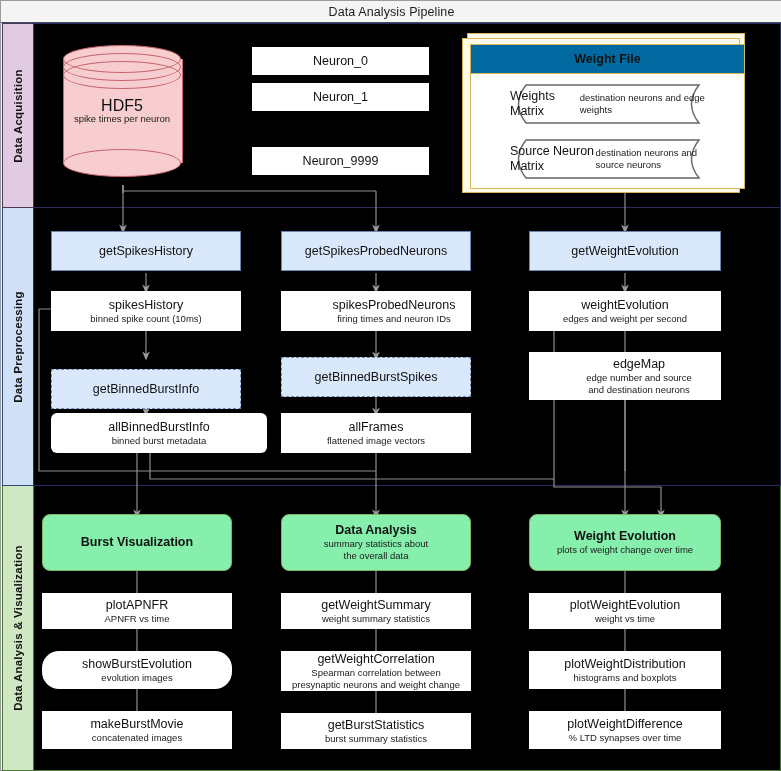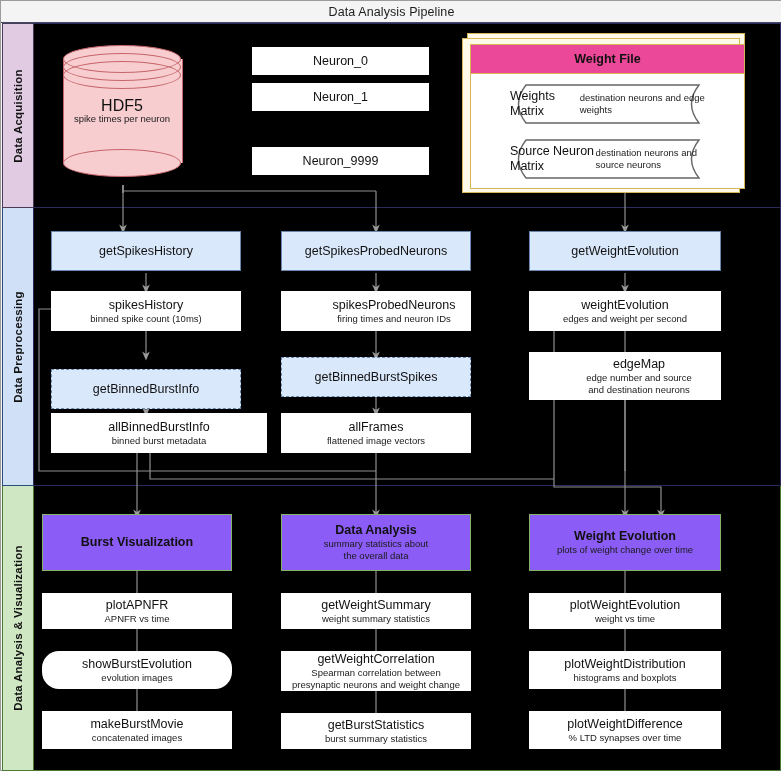--- a/index.html
+++ b/index.html
@@ -67,21 +67,21 @@
   .bold .n-title{font-weight:bold;}
 
   
   .proc{
     background:#dae8fb;border:1px solid #6a87ad;
   }
   .proc.dashed{border:1px dashed #6a87ad;}
 
   
   .grn{
-    background:#8b5cf6;border:1px solid #82b366;border-radius:0;
+    background:#86efac;border:1px solid #82b366;border-radius:8px;
   }
   
   .wbox{background:#ffffff;border:1px solid #ffffff;}
   .wbox.dashed{border:1px dashed #ffffff;background:#ffffff;}
   .wbox.noborder{border:none;}
 
   
   .dataflag{
     background:#ffffff;
     -webkit-clip-path:path('');
@@ -115,21 +115,21 @@
     position:absolute;left:0;top:0;width:100%;height:100%;
     display:flex;flex-direction:column;align-items:center;justify-content:center;
     z-index:5;
   }
 
   
   .stack-sheet{position:absolute;background:#fffbe8;border:1px solid #d6b656;box-sizing:border-box;}
   #wf-main{position:absolute;background:#ffffff;border:1px solid #d6b656;box-sizing:border-box;}
   #wf-hdr{
     position:absolute;left:0;top:0;width:100%;height:29px;
-    background:#ec4899;border-bottom:1px solid #d6b656;box-sizing:border-box;
+    background:#0369a1;border-bottom:1px solid #d6b656;box-sizing:border-box;
     display:flex;align-items:center;justify-content:center;
     font-size:12.5px;font-weight:bold;color:#111;
   }
   
   .mflag{position:absolute;}
   .mflag .lbl{position:absolute;left:0;top:0;width:100%;height:100%;z-index:2;
     display:flex;flex-direction:row;align-items:center;justify-content:center;}
 
   
   .edge{fill:none;stroke:#8f8f8f;stroke-width:1.2;}
@@ -294,21 +294,21 @@
       <div class="lbl">
         <div class="n-title">spikesHistory</div>
         <div class="n-sub">binned spike count (10ms)</div>
       </div>
     </div>
 
     <div class="node proc dashed" style="left:50px;top:356px;width:190px;height:40px;margin-top:12px;">
       <div class="n-title">getBinnedBurstInfo</div>
     </div>
 
-    <div class="node dataflag" style="left:50px;top:412px;width:216px;height:40px;">
+    <div class="node dataflag" style="left:50px;top:412px;width:216px;height:40px;border-radius:6px;">
       <svg width="190" height="40" viewBox="0 0 190 40">
         <path d="M18,1 Q1,20 18,39 L172,39 Q155,20 172,1 Z" fill="#ffffff" stroke="#ffffff" stroke-width="1"></path>
       </svg>
       <div class="lbl">
         <div class="n-title">allBinnedBurstInfo</div>
         <div class="n-sub">binned burst metadata</div>
       </div>
     </div>
 
     <div class="node proc" style="left:280px;top:230px;width:190px;height:40px;">

